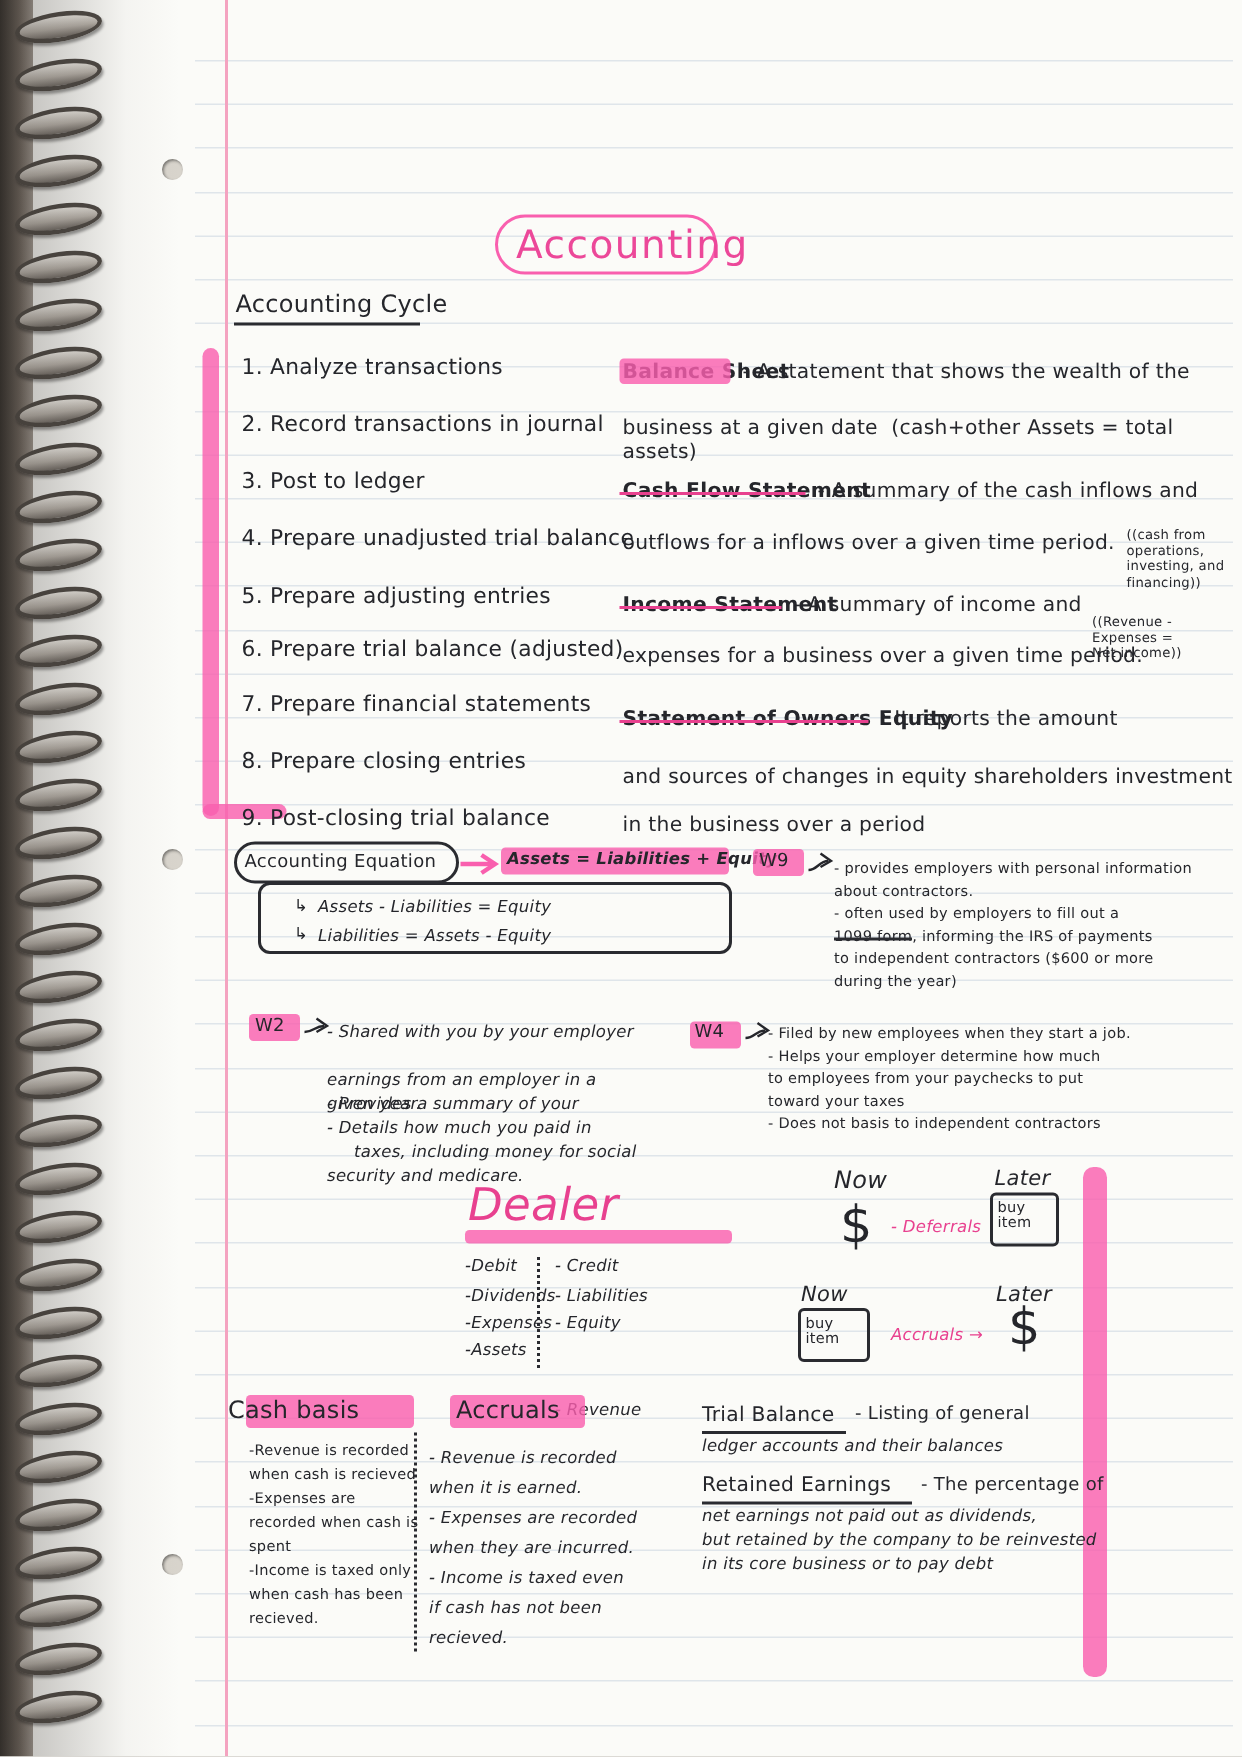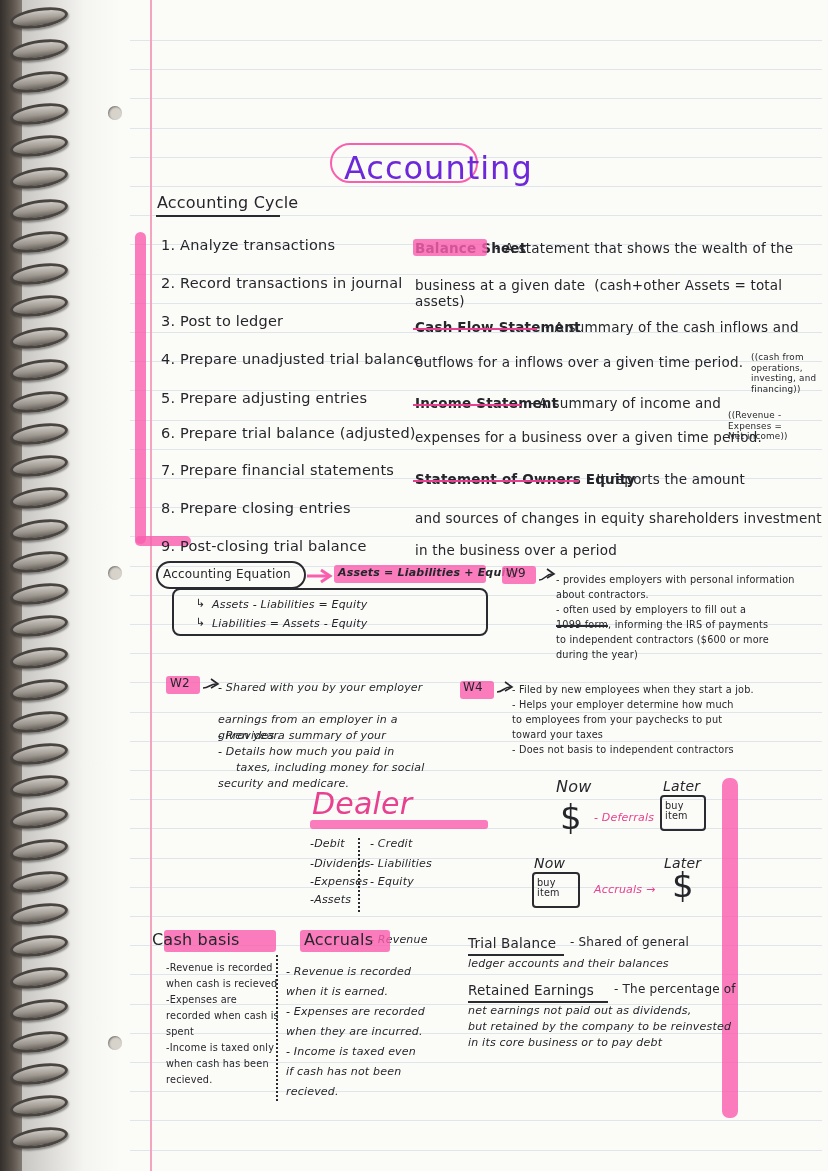--- a/index.html
+++ b/index.html
@@ -105,23 +105,23 @@
     position: absolute;
     height: 2px; background: #2a2b30;
   }
   .strike { position: absolute; height: 2px; background: #e8418f; }
   .dotline {
     position: absolute;
     border-left: 2px dotted #2a2b30;
   }
 
   .title-accounting {
-    font-size: 32px;
+    font-size: 26px;
     letter-spacing: 1px;
-    color: #6d28d9;
+    color: #ec4899;
   }
   .h-head { font-size: 16px; }
   .t14 { font-size: 14.5px; }
   .t13 { font-size: 13.5px; }
   .t12 { font-size: 12px; }
   .t11 { font-size: 11px; font-style: italic; }
   .t10 { font-size: 9.7px; }
   .t9  { font-size: 8.8px; }
 
   .arrow-svg { position: absolute; }
@@ -389,21 +389,21 @@
       <div class="ink hand t11" style="left: 286px; top: 1046px;">- Income is taxed even</div>
       <div class="ink hand t11" style="left: 286px; top: 1066px;">if cash has not been</div>
       <div class="ink hand t11" style="left: 286px; top: 1086px;">recieved.</div>
     </div>
 
   <div class="dotline" style="left:276px; top:955px; height:146px;"></div>
 
   <div id="definitions">
       <div class="ink hand t13" style="left: 468px; top: 936px;">Trial Balance</div>
       <div class="underline" style="left: 468px; top: 954px; width: 96px; height: 1.5px;"></div>
-      <div class="ink hand t12" style="left: 570px; top: 936px;">- Shared of general</div>
+      <div class="ink hand t12" style="left: 570px; top: 936px;">- Listing of general</div>
       <div class="ink hand t11" style="left: 468px; top: 958px;">ledger accounts and their balances</div>
       <div class="ink hand t13" style="left: 468px; top: 983px;">Retained Earnings</div>
       <div class="underline" style="left: 468px; top: 1001px; width: 140px; height: 1.5px;"></div>
       <div class="ink hand t12" style="left: 614px; top: 983px;">- The percentage of</div>
       <div class="ink hand t11" style="left: 468px; top: 1005px;">net earnings not paid out as dividends,</div>
       <div class="ink hand t11" style="left: 468px; top: 1021px;">but retained by the company to be reinvested</div>
       <div class="ink hand t11" style="left: 468px; top: 1037px;">in its core business or to pay debt</div>
     </div>
 
 </div>

